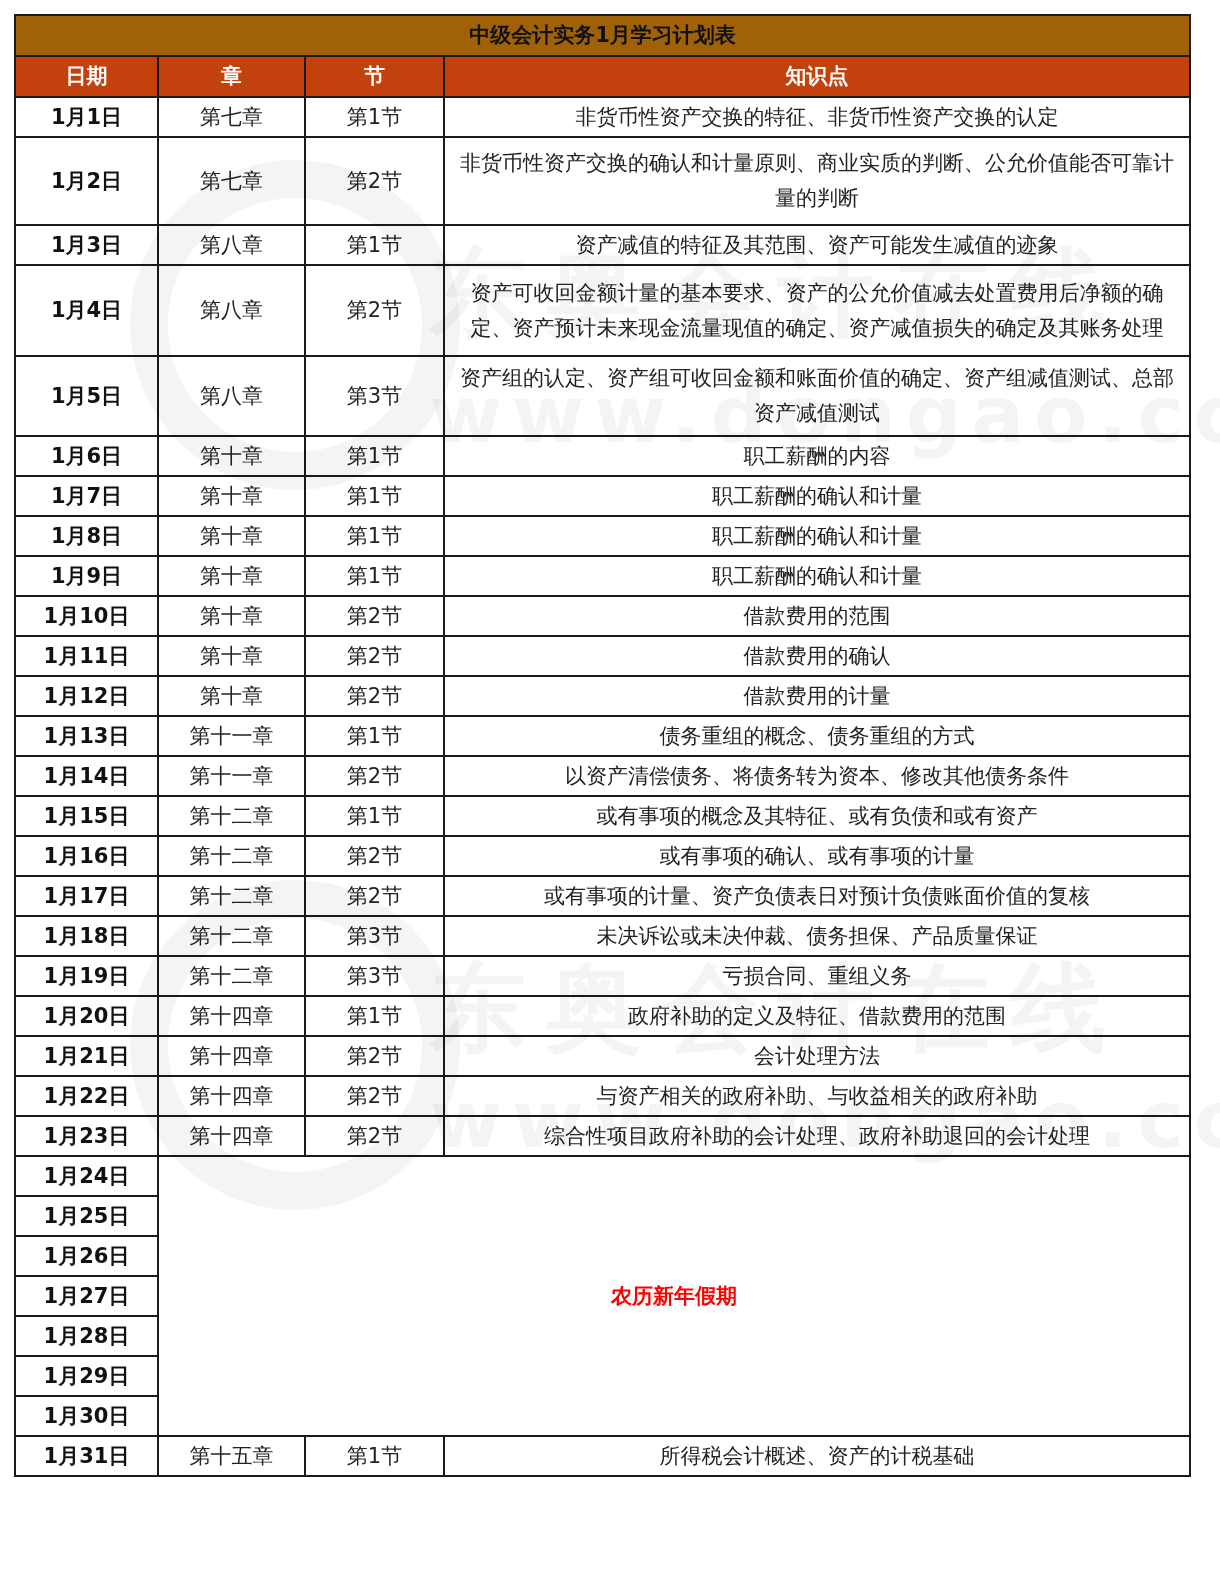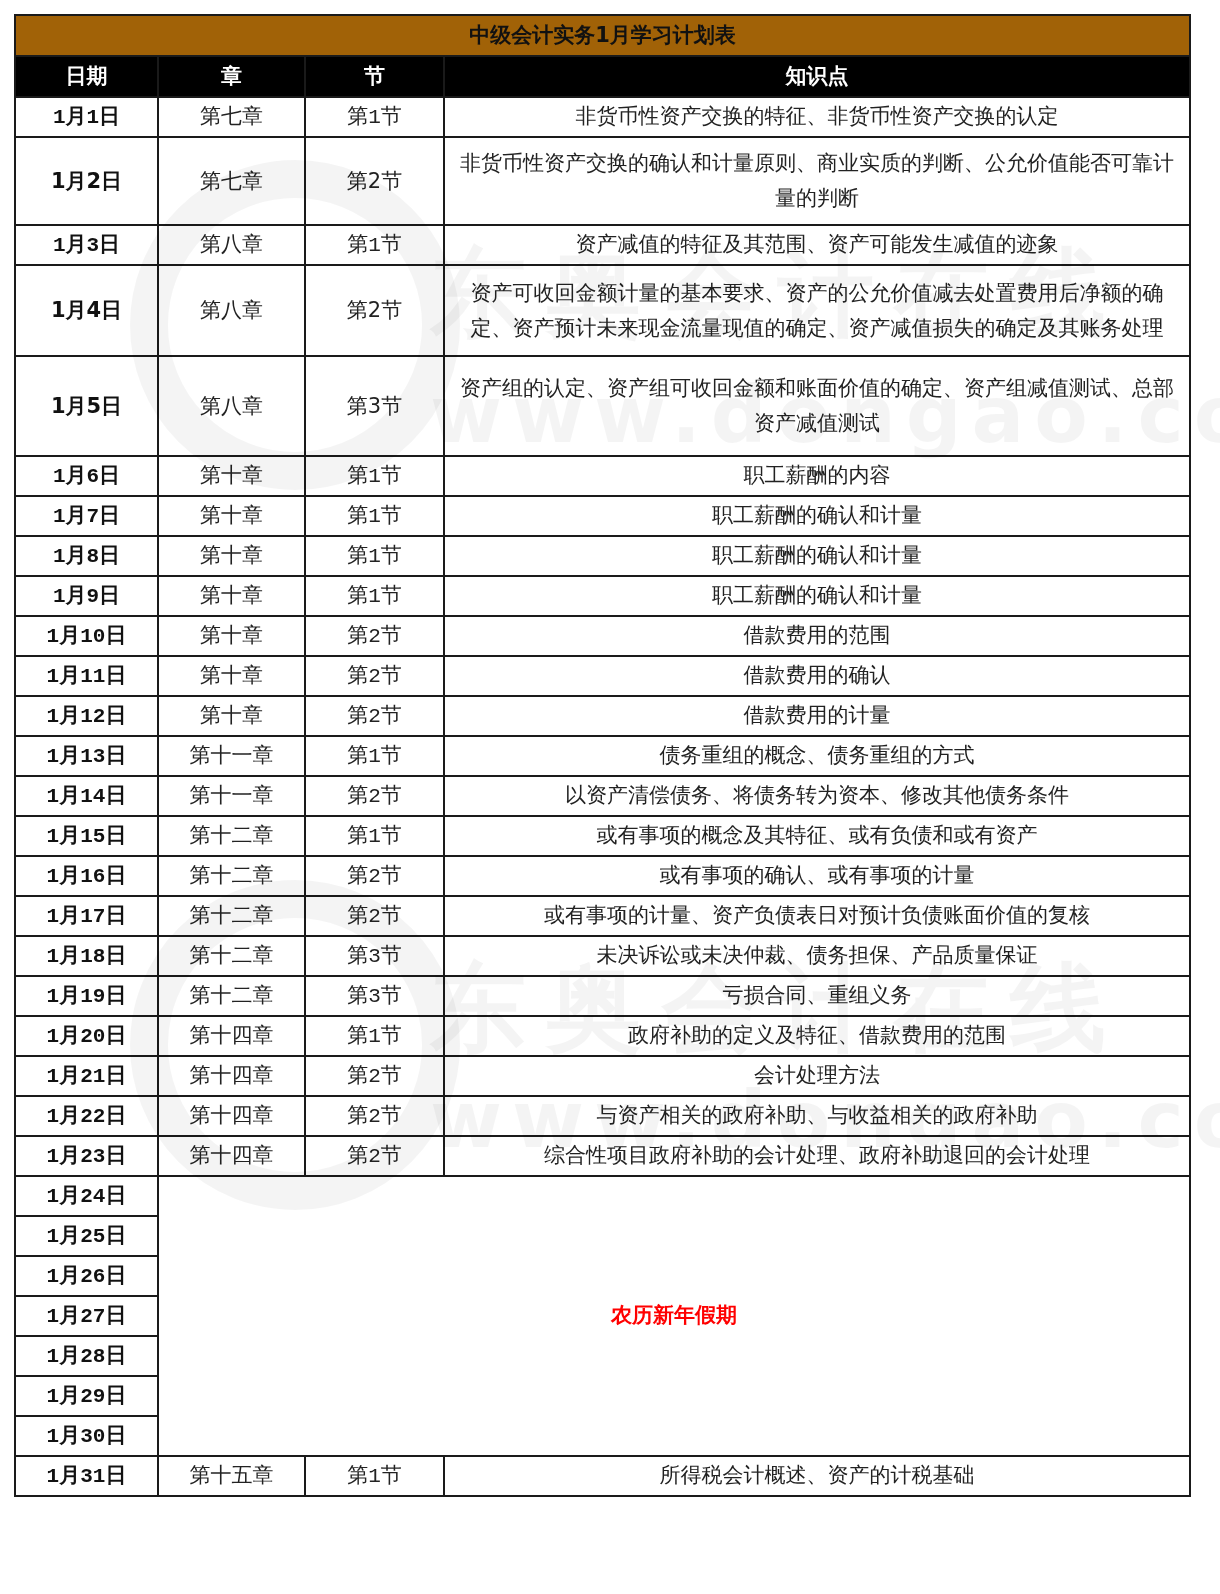--- a/index.html
+++ b/index.html
@@ -10,23 +10,23 @@
              border: 38px solid rgba(0,0,0,0.045); box-sizing: border-box; }
   .wm-ring2 { left: 130px; top: 880px; width: 330px; height: 330px; border-radius: 50%;
              border: 38px solid rgba(0,0,0,0.045); box-sizing: border-box; }
   .wm-text { font-size: 96px; font-weight: bold; color: rgba(0,0,0,0.045); letter-spacing: 20px; white-space: nowrap; }
   .wm-url { font-size: 78px; font-weight: bold; color: rgba(0,0,0,0.045); letter-spacing: 10px; white-space: nowrap; }
   table.plan { position: absolute; left: 14px; top: 14px; width: 1175px; border-collapse: collapse;
                table-layout: fixed; z-index: 1; }
   table.plan td, table.plan th { border: 2px solid #1a1a1a; text-align: center; vertical-align: middle;
                padding: 0 8px; font-size: 21px; line-height: 35px; }
   .title-cell { height: 39px; font-weight: bold; font-size: 21px; color: #111; background: #a16207; }
-  .hdr th { background: #000000; color: #ffffff; font-weight: bold; font-size: 22px; height: 39px; margin-top: 16px; }
+  .hdr th { background: #c2410c; color: #ffffff; font-weight: bold; font-size: 22px; height: 39px; margin-top: 16px; }
   .date { font-weight: bold; font-size: 22px; color: #111; }
-  .r1 { height: 40px; font-family: Liberation Mono, monospace; }
+  .r1 { height: 40px; }
   .holiday { color: #ff0000; font-weight: bold; font-size: 21px; }
   .kp { color: #222; }
 </style>
 </head>
 <body>
 
 <div class="watermark wm-ring"></div>
 <div class="watermark wm-text" style="left:430px; top:230px;">东奥会计在线</div>
 <div class="watermark wm-url" style="left:430px; top:370px;">www.dongao.com</div>
 <div class="watermark wm-ring2"></div>
@@ -69,21 +69,21 @@
       <td>第八章</td>
       <td>第1节</td>
       <td class="kp">资产减值的特征及其范围、资产可能发生减值的迹象</td>
     </tr>
     <tr style="height:91px">
       <td class="date">1月4日</td>
       <td>第八章</td>
       <td>第2节</td>
       <td class="kp">资产可收回金额计量的基本要求、资产的公允价值减去处置费用后净额的确定、资产预计未来现金流量现值的确定、资产减值损失的确定及其账务处理</td>
     </tr>
-    <tr style="height:100px">
+    <tr style="height:80px">
       <td class="date">1月5日</td>
       <td>第八章</td>
       <td>第3节</td>
       <td class="kp">资产组的认定、资产组可收回金额和账面价值的确定、资产组减值测试、总部资产减值测试</td>
     </tr>
     <tr class="r1">
       <td class="date">1月6日</td>
       <td>第十章</td>
       <td>第1节</td>
       <td class="kp">职工薪酬的内容</td>

